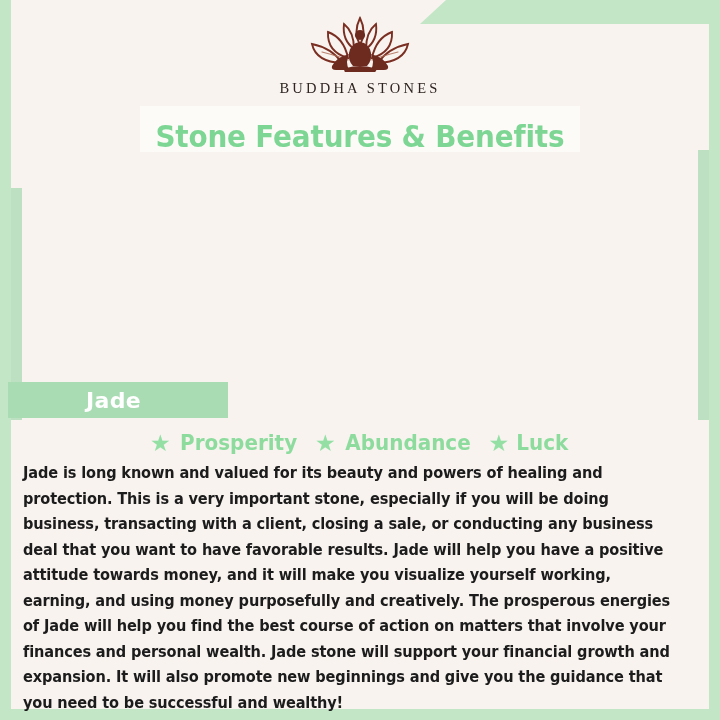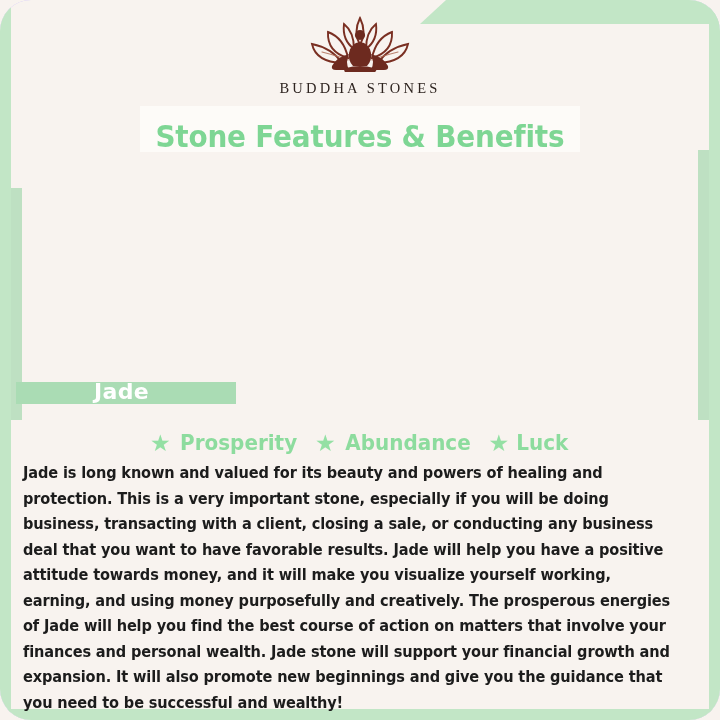--- a/index.html
+++ b/index.html
@@ -5,21 +5,20 @@
   html,body{margin:0;padding:0;}
   body{
     width:720px;height:720px;overflow:hidden;
     background:#f8f3ef;
     font-family:"Liberation Sans", sans-serif;
   }
   .page{
     position:relative;width:720px;height:720px;
     background:#c4b5fd;
     overflow:hidden;
-    border-radius:31px;
   }
 
   
   .frame-top-right{
     position:absolute;top:0;right:0;width:300px;height:24px;
     background:#c2e6c6;
     clip-path:polygon(26px 0,100% 0,100% 100%,0 100%);
     z-index:2;
   }
   .frame-left{
@@ -80,23 +79,23 @@
     position:absolute;left:0;top:188px;width:22px;height:232px;
     background:rgba(168,216,176,0.72);z-index:2;
   }
   .photo-right-strip{
     position:absolute;right:0;top:150px;width:22px;height:270px;
     background:rgba(168,216,176,0.72);z-index:2;
   }
 
   
   .jade-banner{
-    position:absolute;left:16px;top:382px;width:220px;height:22px;
+    position:absolute;left:8px;top:382px;width:220px;height:36px;
     background:#aadcb4;z-index:3;
-    display:flex;align-items:flex-end;
+    display:flex;align-items:center;
   }
   .jade-label{
     margin-left:78px;
     font-family:"DejaVu Sans", sans-serif;
     font-weight:bold;font-size:22px;color:#ffffff;
     letter-spacing:0.3px;
   }
 
   
   .content{

